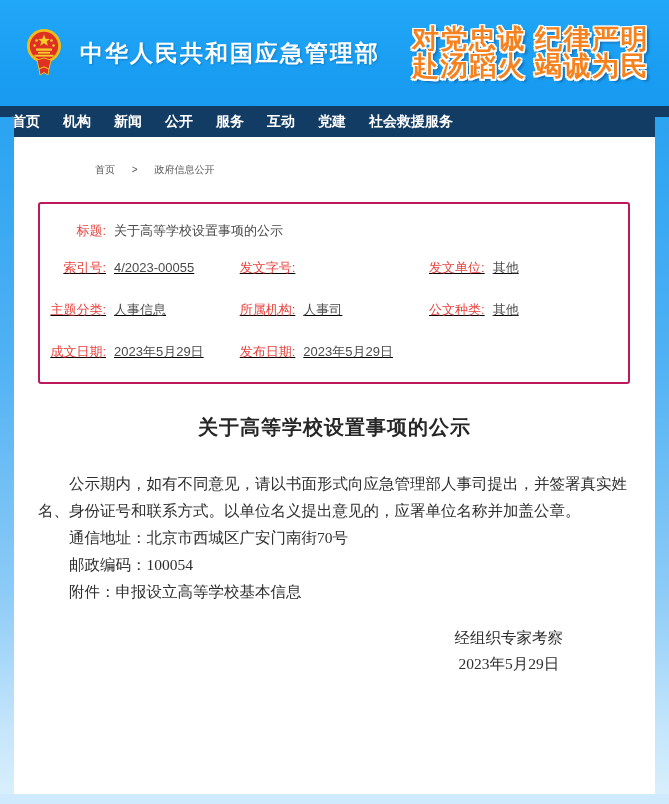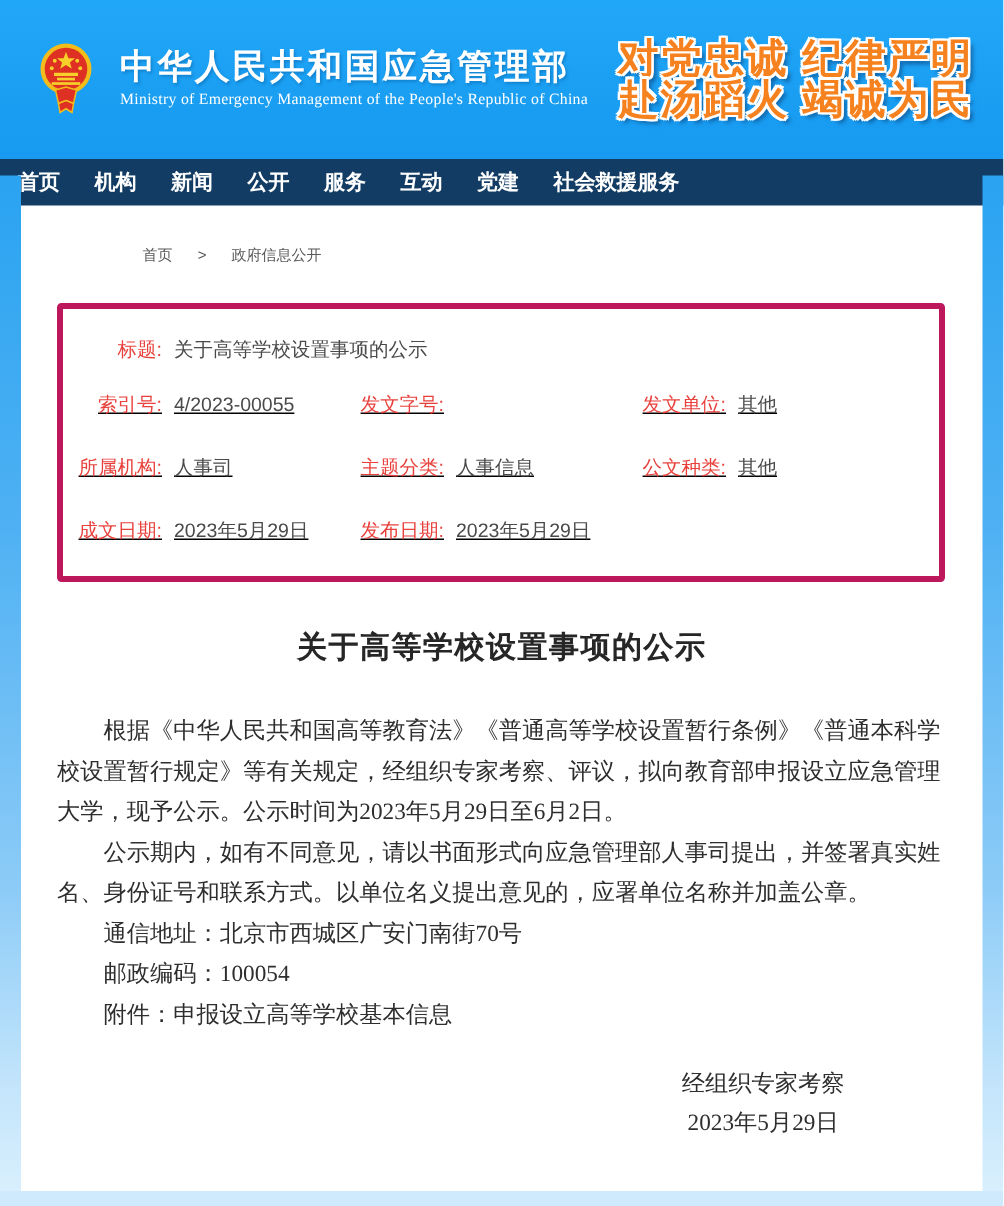--- a/index.html
+++ b/index.html
@@ -95,21 +95,21 @@
     padding: 26px 0 0 95px;
     font-size: 10px;
     color: #595959;
   }
   .breadcrumb a { color: #595959; text-decoration: none; }
   .breadcrumb .sep { margin: 0 14px; color: #595959; }
 
   
   .meta-box {
     margin: 25px 39px 0 38px;
-    border: 4px solid #be185d;
+    border: 2px solid #be185d;
     border-radius: 3px;
     padding: 10px 10px 10px;
     font-size: 13px;
     background: #fff;
   }
   .meta-title-row { display: flex; align-items: center; min-height: 32px; }
   .meta-row { display: flex; min-height: 42px; }
   .meta-cell { flex: 1 1 33.33%; display: flex; align-items: center; min-width: 0; text-decoration: underline; }
   .meta-label {
     flex: none;
@@ -159,21 +159,20 @@
       <circle cx="29.5" cy="20.5" r="1.3" fill="#f7cf2a"></circle>
       <rect x="12" y="23.5" width="16" height="2.2" fill="#f7cf2a"></rect>
       <rect x="14" y="26.8" width="12" height="1.8" fill="#f7cf2a"></rect>
       <rect x="10.5" y="29.8" width="19" height="1.8" fill="#f7cf2a"></rect>
       <path d="M13 35 L20 33 L27 35 L25 44 L20 42 L15 44 Z" fill="#de3023" stroke="#f2bd1b" stroke-width="1"></path>
       <path d="M15 44 L20 42 L25 44 L24 50 L20 47.5 L16 50 Z" fill="#de3023" stroke="#f2bd1b" stroke-width="1"></path>
     </svg>
   </div>
   <div class="title-block">
     <div class="main-title">中华人民共和国应急管理部</div>
-    <div class="sub-title">Ministry of Emergency Management of the People's Republic of China</div>
   </div>
   <div class="slogan">
     <div>对党忠诚 纪律严明</div>
     <div>赴汤蹈火 竭诚为民</div>
   </div>
 </div>
 
 <div class="nav">
   <a href="#">首页</a>
   <a href="#">机构</a>
@@ -209,26 +208,26 @@
       <div class="meta-label">发文字号:</div>
       <div class="meta-value"></div>
     </div>
     <div class="meta-cell">
       <div class="meta-label">发文单位:</div>
       <div class="meta-value">其他</div>
     </div>
   </div>
   <div class="meta-row">
     <div class="meta-cell">
+      <div class="meta-label">主题分类:</div>
+      <div class="meta-value">人事信息</div>
+    </div>
+    <div class="meta-cell">
       <div class="meta-label">所属机构:</div>
       <div class="meta-value">人事司</div>
-    </div>
-    <div class="meta-cell">
-      <div class="meta-label">主题分类:</div>
-      <div class="meta-value">人事信息</div>
     </div>
     <div class="meta-cell">
       <div class="meta-label">公文种类:</div>
       <div class="meta-value">其他</div>
     </div>
   </div>
   <div class="meta-row">
     <div class="meta-cell">
       <div class="meta-label">成文日期:</div>
       <div class="meta-value">2023年5月29日</div>
@@ -240,21 +239,20 @@
     <div class="meta-cell">
       <div class="meta-label"></div>
       <div class="meta-value"></div>
     </div>
   </div>
 </div>
 
 <div class="doc">
   <div class="doc-title">关于高等学校设置事项的公示</div>
   <div class="doc-body">
-    <p>根据《中华人民共和国高等教育法》《普通高等学校设置暂行条例》《普通本科学校设置暂行规定》等有关规定，经组织专家考察、评议，拟向教育部申报设立应急管理大学，现予公示。公示时间为2023年5月29日至6月2日。</p>
     <p>公示期内，如有不同意见，请以书面形式向应急管理部人事司提出，并签署真实姓名、身份证号和联系方式。以单位名义提出意见的，应署单位名称并加盖公章。</p>
     <p>通信地址：北京市西城区广安门南街70号</p>
     <p>邮政编码：100054</p>
     <p class="attachment">附件：申报设立高等学校基本信息</p>
     <div class="sig">
       <div class="sig-inner">
         <div>经组织专家考察</div>
         <div>2023年5月29日</div>
       </div>
     </div>

